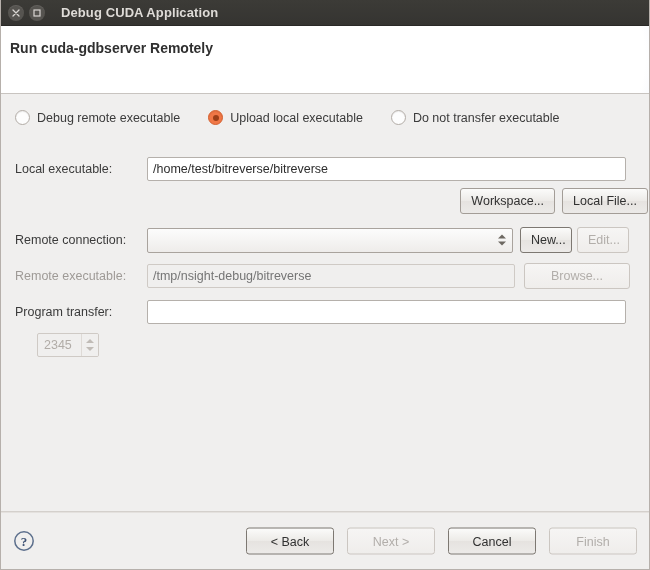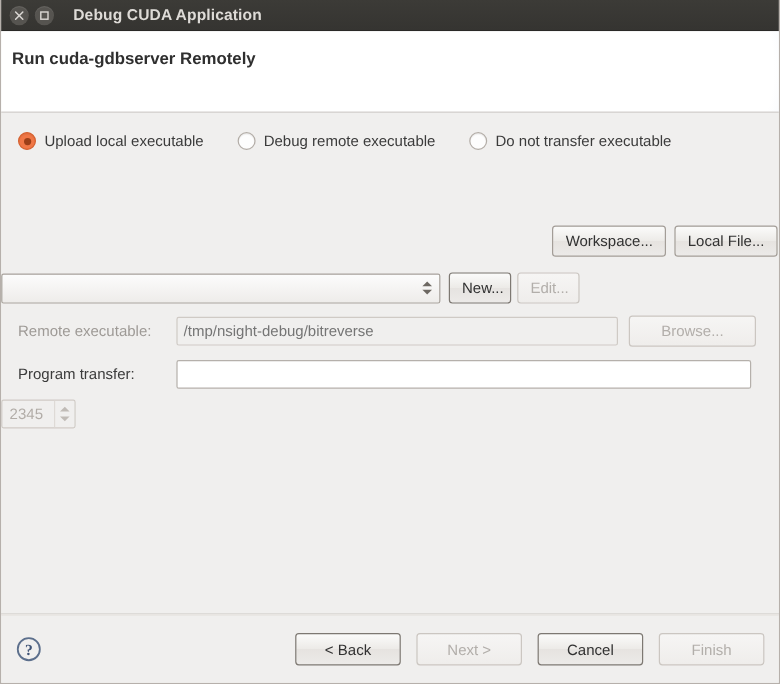--- a/index.html
+++ b/index.html
@@ -186,20 +186,21 @@
   .btn.strong { border-color: #7d7872; }
 
   .spin {
     display: flex; align-items: stretch;
     height: 24px;
     width: 62px;
     border: 1px solid #cfcac5;
     border-radius: 2px;
     background: #f0efee;
     overflow: hidden;
+    margin-left: 36px;
   }
   .spin .sval {
     flex: 1 1 auto;
     display: flex; align-items: center;
     padding-left: 6px;
     font-size: 12.5px;
     color: #b1aca7;
   }
   .spin .sbtns {
     flex: 0 0 17px;
@@ -251,41 +252,46 @@
 
   <div class="header">
     <div class="arc"></div>
     <div class="arc2"></div>
     <div class="hdrtitle">Run cuda-gdbserver Remotely</div>
   </div>
 
   <div class="body">
 
     <div class="radiorow">
+      <div class="radio">
+        <span class="dot"></span>
+        <span class="rlabel">Debug remote executable</span>
+      </div>
       <div class="radio on">
         <span class="dot"></span>
         <span class="rlabel">Upload local executable</span>
       </div>
       <div class="radio">
         <span class="dot"></span>
-        <span class="rlabel">Debug remote executable</span>
-      </div>
-      <div class="radio">
-        <span class="dot"></span>
         <span class="rlabel">Do not transfer executable</span>
       </div>
     </div>
 
+    <div class="field" style="top:63px;">
+      <div class="flabel">Local executable:</div>
+      <input class="txt" style="width: 479px;" type="text" value="/home/test/bitreverse/bitreverse">
+    </div>
 
     <div class="field" style="top:95px; justify-content:flex-end; padding-right:1px; gap:7px;">
       <button class="btn">Workspace...</button>
       <button class="btn">Local File...</button>
     </div>
 
     <div class="field" style="top:134px;">
+      <div class="flabel">Remote connection:</div>
       <div class="combo" style="width:366px;">
         <span style="padding-left:5px;font-size:12.5px;color:#2d2d2d;"></span>
         <span class="arrows">
           <span class="tri-up"></span>
             <span class="tri-dn"></span>
         </span>
       </div>
       <button class="btn strong" style="margin-left:7px;width:52px;">New...</button>
       <button class="btn dis" style="margin-left:5px;width:52px;">Edit...</button>
     </div>

